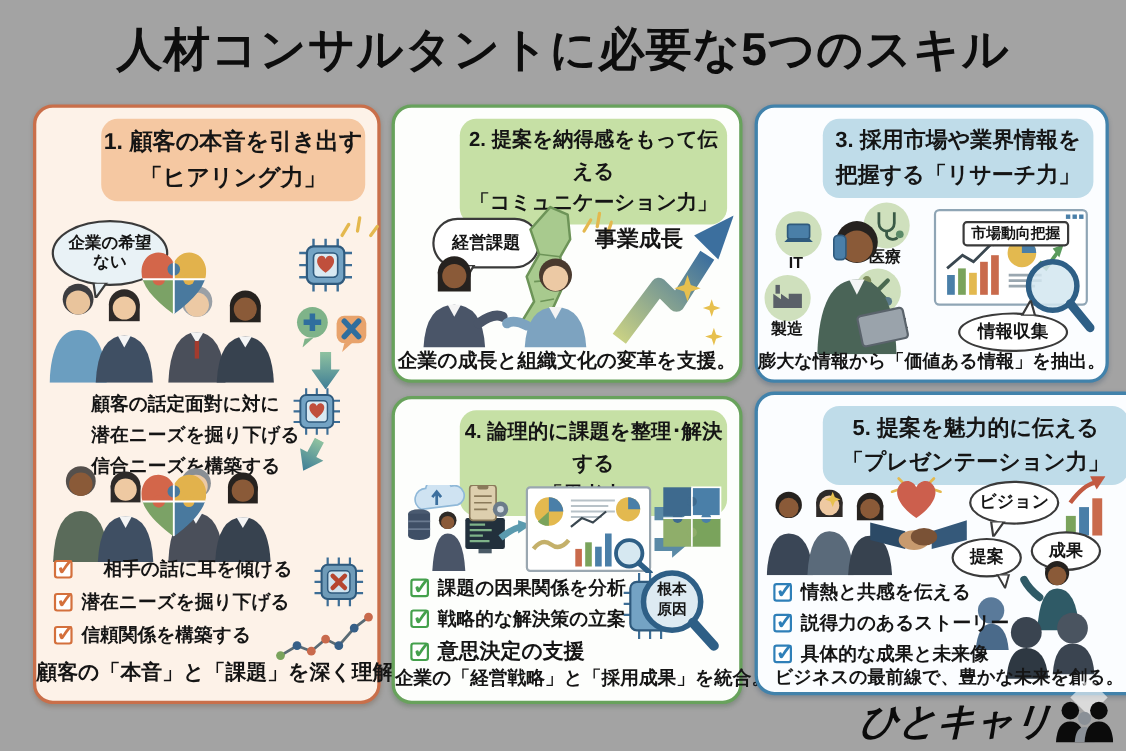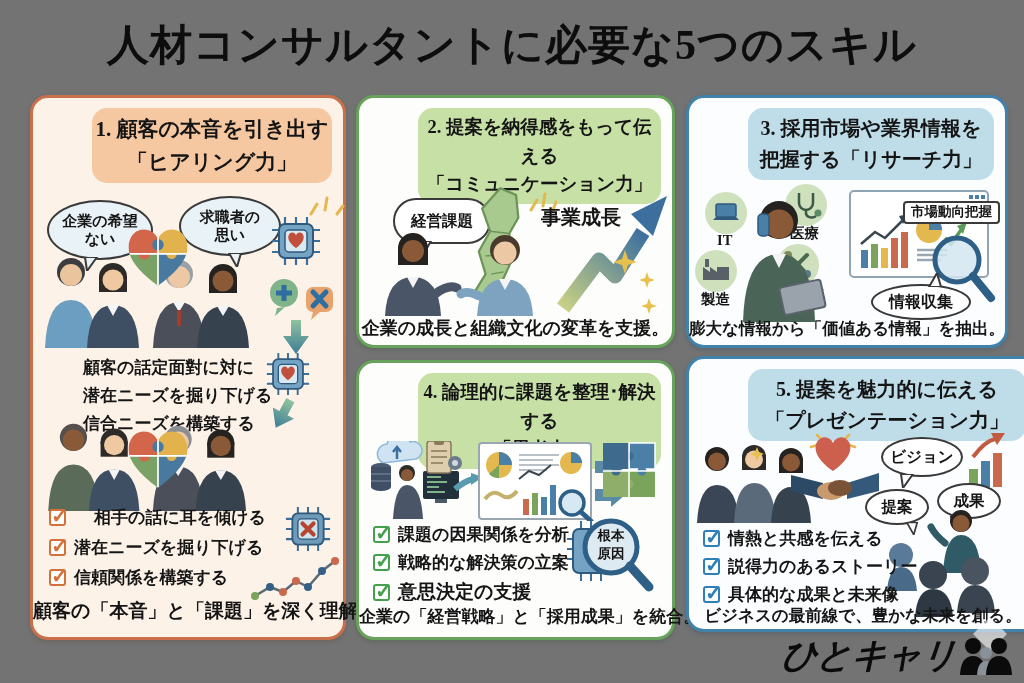--- a/index.html
+++ b/index.html
@@ -1,17 +1,17 @@
 <!DOCTYPE html>
 <html><head>
 <meta charset="utf-8">
 <style>
   html,body{margin:0;padding:0;}
-  .stage{position:relative;width:1024px;height:683px;background:#737373;overflow:hidden;
-         font-family:Liberation Serif, serif;color:#151515;}
+  .stage{position:relative;width:1024px;height:683px;background:#a3a3a3;overflow:hidden;
+         font-family:Liberation Sans, sans-serif;color:#151515;}
   .stage *{box-sizing:border-box;}
   .title{position:absolute;left:0;top:17px;width:100%;text-align:center;
          font-size:42px;font-weight:800;letter-spacing:1px;color:#0d0d0d;}
   .card{position:absolute;border:3.5px solid;border-radius:18px;}
   .card.orange{border-color:#c96f4a;background:#fdf2e8;box-shadow:0 2px 4px rgba(90,60,30,.25);}
   .card.green{border-color:#68a25c;background:#fdfefc;box-shadow:0 2px 4px rgba(40,80,40,.25);}
   .card.blue{border-color:#4182ab;background:#fbfdff;box-shadow:0 2px 4px rgba(30,60,90,.25);}
   .hdr{position:absolute;left:11px;right:11px;top:10px;border-radius:15px;text-align:center;
        font-weight:800;padding:5px 0;line-height:1.55;margin-left:48px;}
   .orange .hdr{background:#f5c8a2;}
@@ -30,21 +30,21 @@
   .box{width:17px;height:17px;border:2.5px solid;border-radius:3px;background:#fff;
        position:relative;flex:0 0 auto;}
   .box:after{content:"✓";position:absolute;left:0px;top:-7px;font-size:21px;font-weight:900;}
   .ck-or .box{border-color:#d4703c;} .ck-or .box:after{color:#d4703c;}
   .ck-gr .box{border-color:#44a04c;} .ck-gr .box:after{color:#44a04c;}
   .ck-bl .box{border-color:#2e7fb8;} .ck-bl .box:after{color:#2e7fb8;}
   .abs{position:absolute;}
   .taglabel{position:absolute;font-weight:800;font-size:14.5px;white-space:nowrap;}
   .winbox{position:absolute;background:#fff;border:2px solid #8fa5b5;border-radius:5px;}
   .wintitle{position:absolute;border:2px solid #3a3a3a;border-radius:4px;background:#fff;
-            font-weight:800;font-size:13.5px;text-align:center;line-height:1.4;white-space:nowrap;padding:0 6px;margin-left:28px;}
+            font-weight:800;font-size:13.5px;text-align:center;line-height:1.4;white-space:nowrap;padding:0 6px;}
   .logo{position:absolute;right:12px;bottom:4px;display:flex;align-items:center;gap:4px;}
   .logo .txt{font-size:35px;font-weight:900;font-style:italic;transform:skewX(-6deg);
              letter-spacing:-1px;color:#0b0b0b;}
   .diamond{position:absolute;width:24px;height:24px;background:rgba(255,255,255,.6);
            transform:rotate(45deg);}
 </style>
 </head>
 <body>
 
 <div class="stage">
@@ -72,27 +72,20 @@
   <div class="hdr">
     <span>1. 顧客の本音を引き出す</span>
     <span>「ヒアリング力」</span>
   </div>
 
   <div class="bub" style="left:14px;top:102px;width:106px;height:60px;font-size:15px;background:#e9f2f6;">
     <span>企業の希望</span>
     <span>ない</span>
     <svg class="tail" style="left:34px;bottom:-13px;width:16px;height:14px;" viewBox="0 0 16 14">
           <path d="M2 0 L14 0 L4 14 Z" fill="#e9f2f6" stroke="#3a3a3a" stroke-width="2"></path>
-        </svg>
-  </div>
-  <div class="bub" style="left:146px;top:98px;width:102px;height:60px;font-size:15px;background:#e9f2f6;">
-    <span>求職者の</span>
-    <span>思い</span>
-    <svg class="tail" style="left:46px;bottom:-13px;width:16px;height:14px;" viewBox="0 0 16 14">
-          <path d="M2 0 L14 0 L10 14 Z" fill="#e9f2f6" stroke="#3a3a3a" stroke-width="2"></path>
         </svg>
   </div>
 
   <svg class="abs" style="left:12px;top:152px;" width="212" height="98" viewBox="0 0 212 98">
     <g>
           <circle cx="26" cy="22" r="14" fill="#3d3d40"></circle>
           <circle cx="26" cy="25" r="11" fill="#e9c49c"></circle>
           <path d="M0 98 Q2 50 26 50 Q50 50 52 98 Z" fill="#6b9ec0"></path>
         </g>
     <g>

